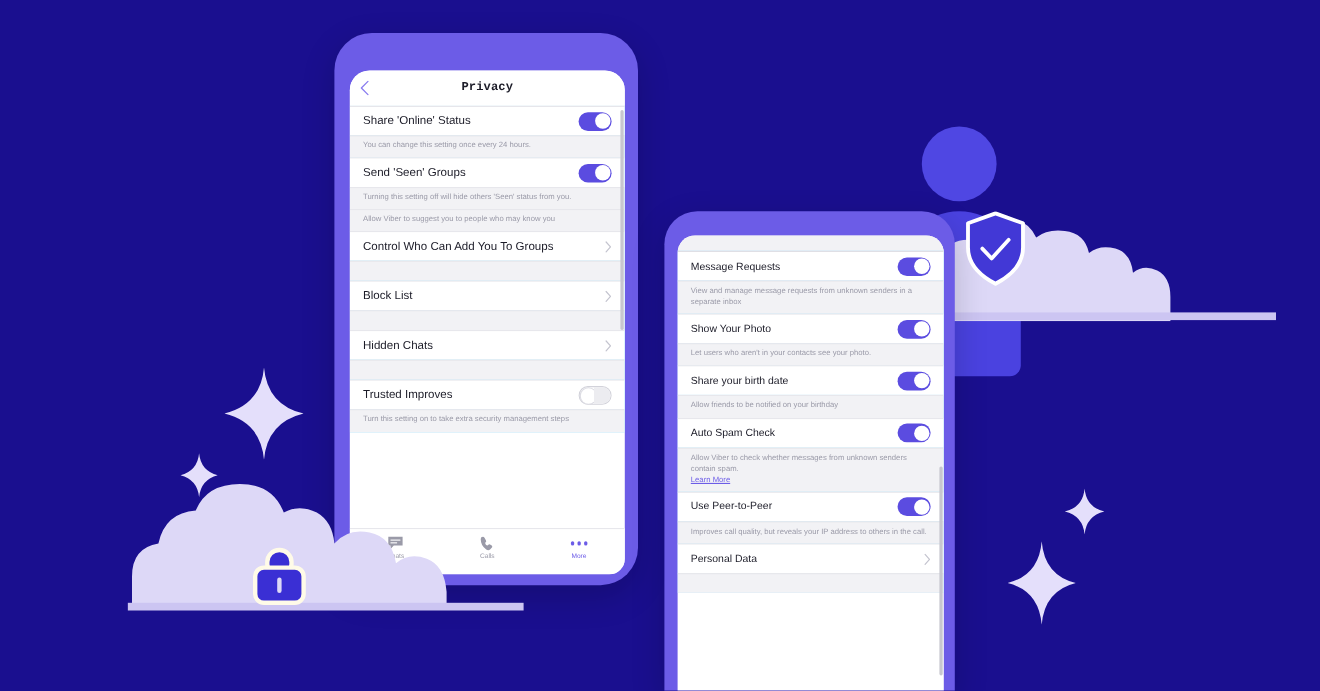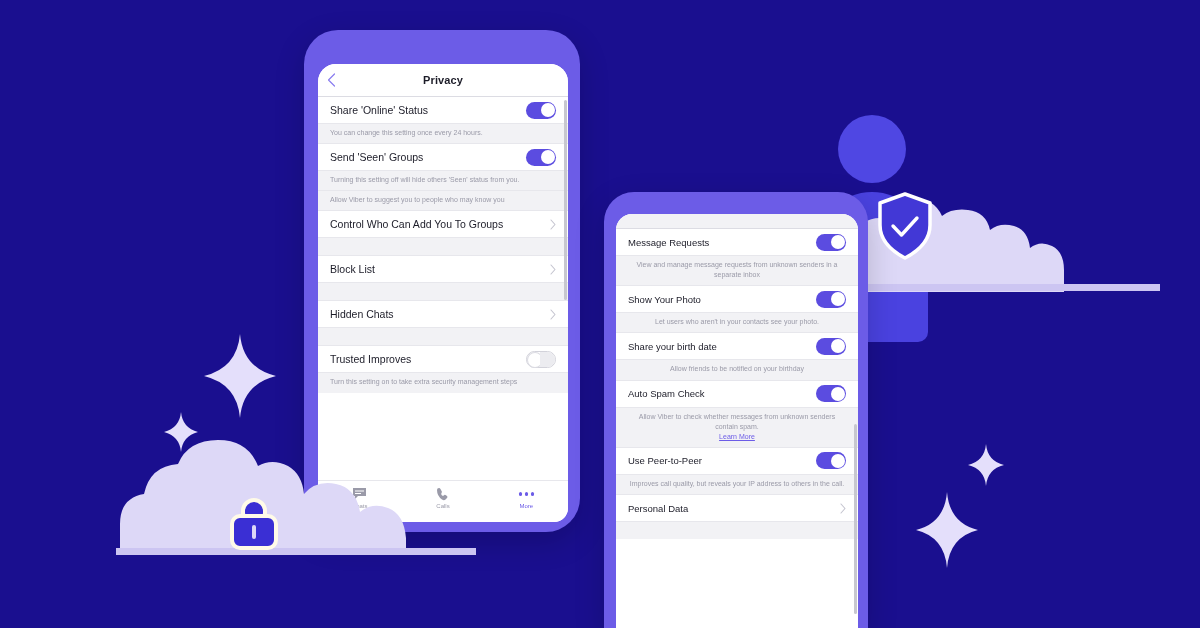--- a/index.html
+++ b/index.html
@@ -56,30 +56,29 @@
     background:#ffffff;
     overflow:hidden;
   }
   .screen-1 {
     left:14px; top:34px; right:12px; bottom:10px;
     border-radius:18px 18px 14px 14px;
   }
   .screen-2 {
     left:12px; top:22px; right:10px; bottom:0;
     border-radius:16px 16px 0 0;
-    text-align:center;
   }
 
   
   .nav-header {
     height:32px; position:relative;
     background:#fff;
     display:flex; align-items:center; justify-content:center;
   }
-  .nav-title { font-size:11px; font-weight:bold; color:#1c1c28; letter-spacing:.1px; }
+  .nav-title { font-size:11px; font-weight:bold; color:#1c1c28; letter-spacing:.1px;font-family:Liberation Mono, monospace; }
   .back-chev { position:absolute; left:9px; top:50%; transform:translateY(-50%); }
 
   
   .list { background:#7dd3fc; }
   .row {
     background:#fff;
     display:flex; align-items:center; justify-content:space-between;
     padding:0 12px;
     height:27px;
     border-top:1px solid #e7e7ec;

